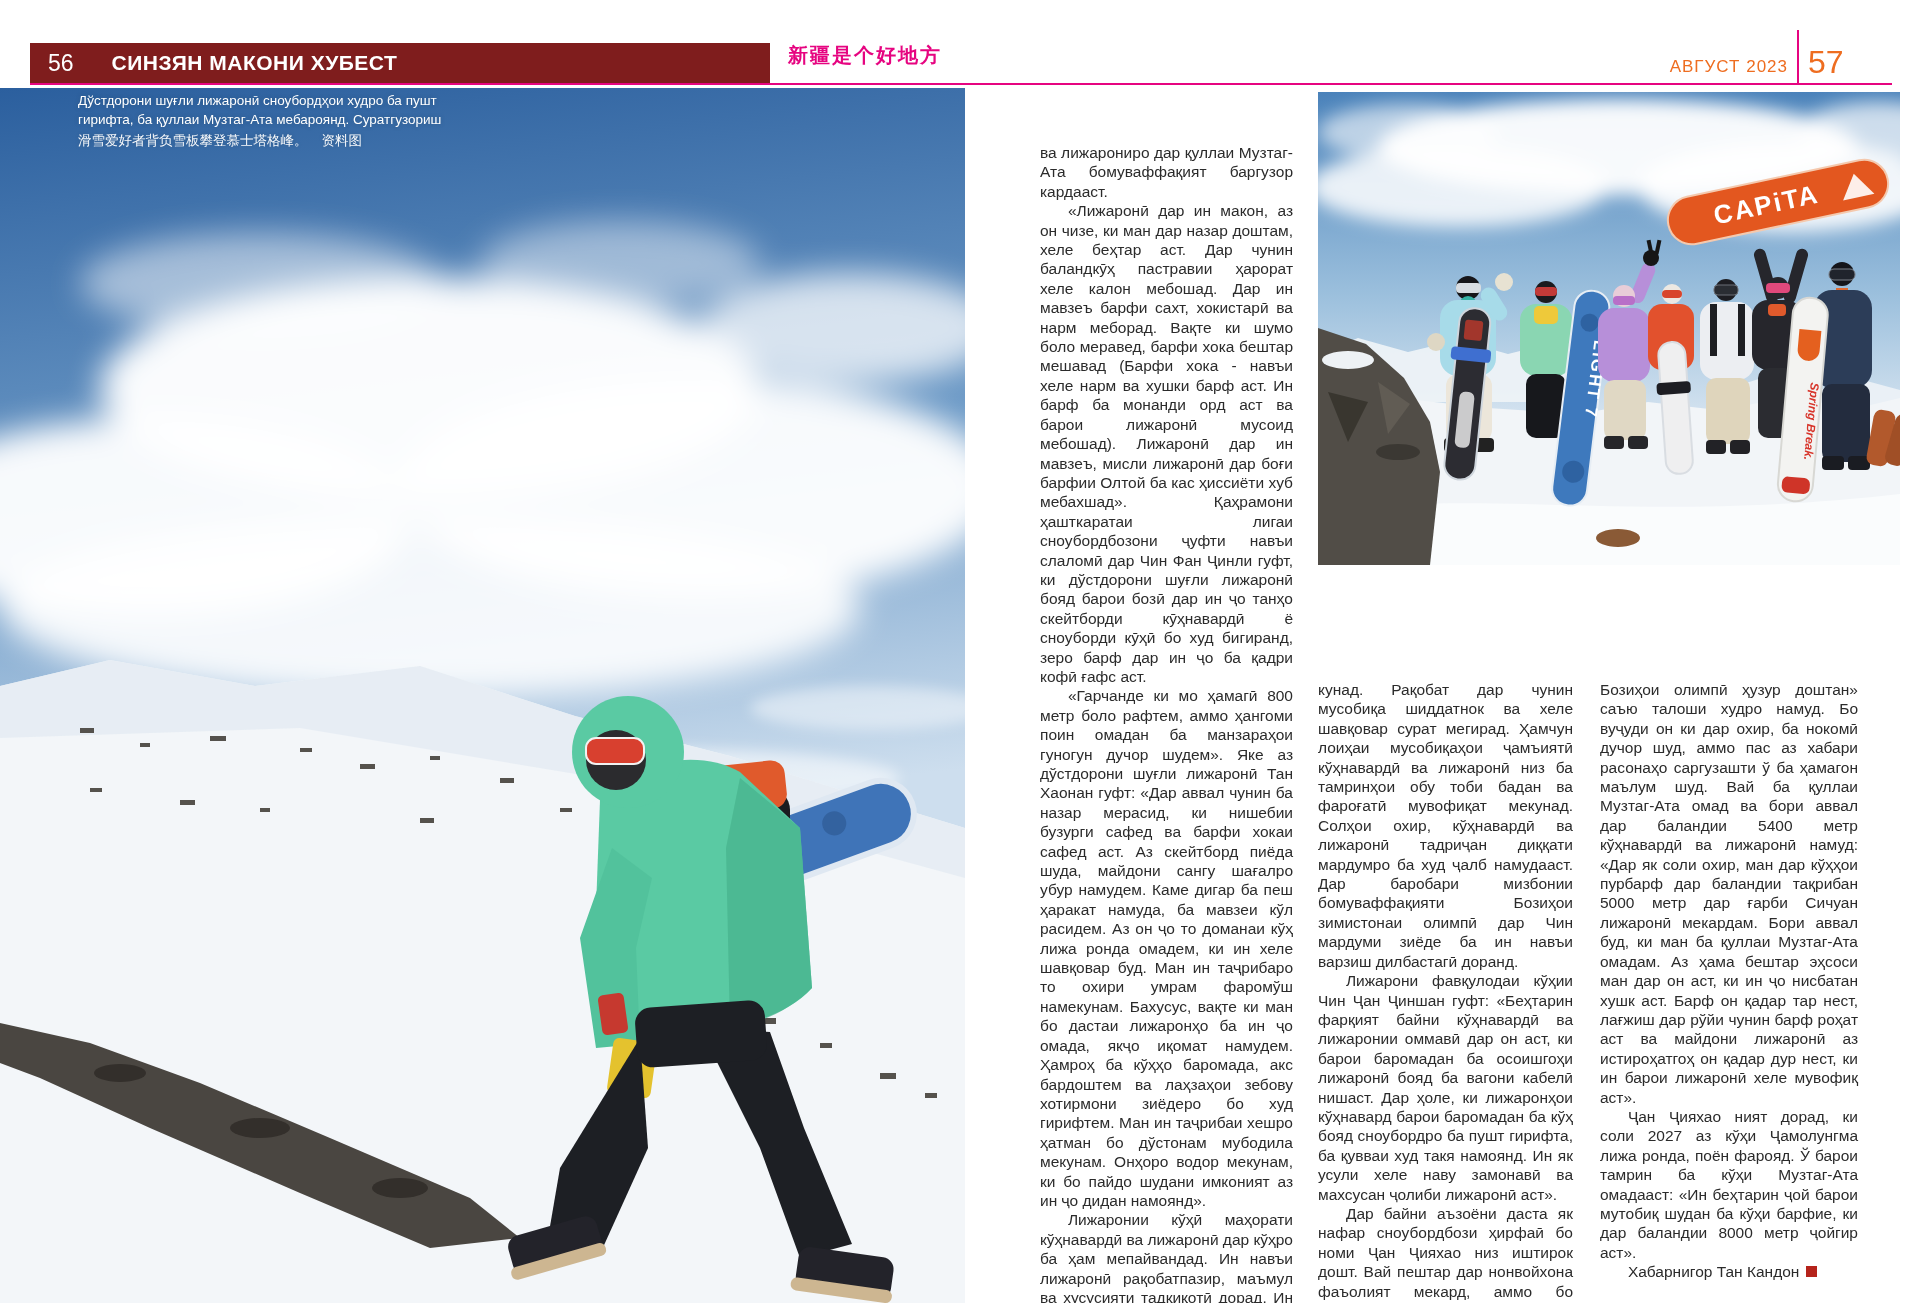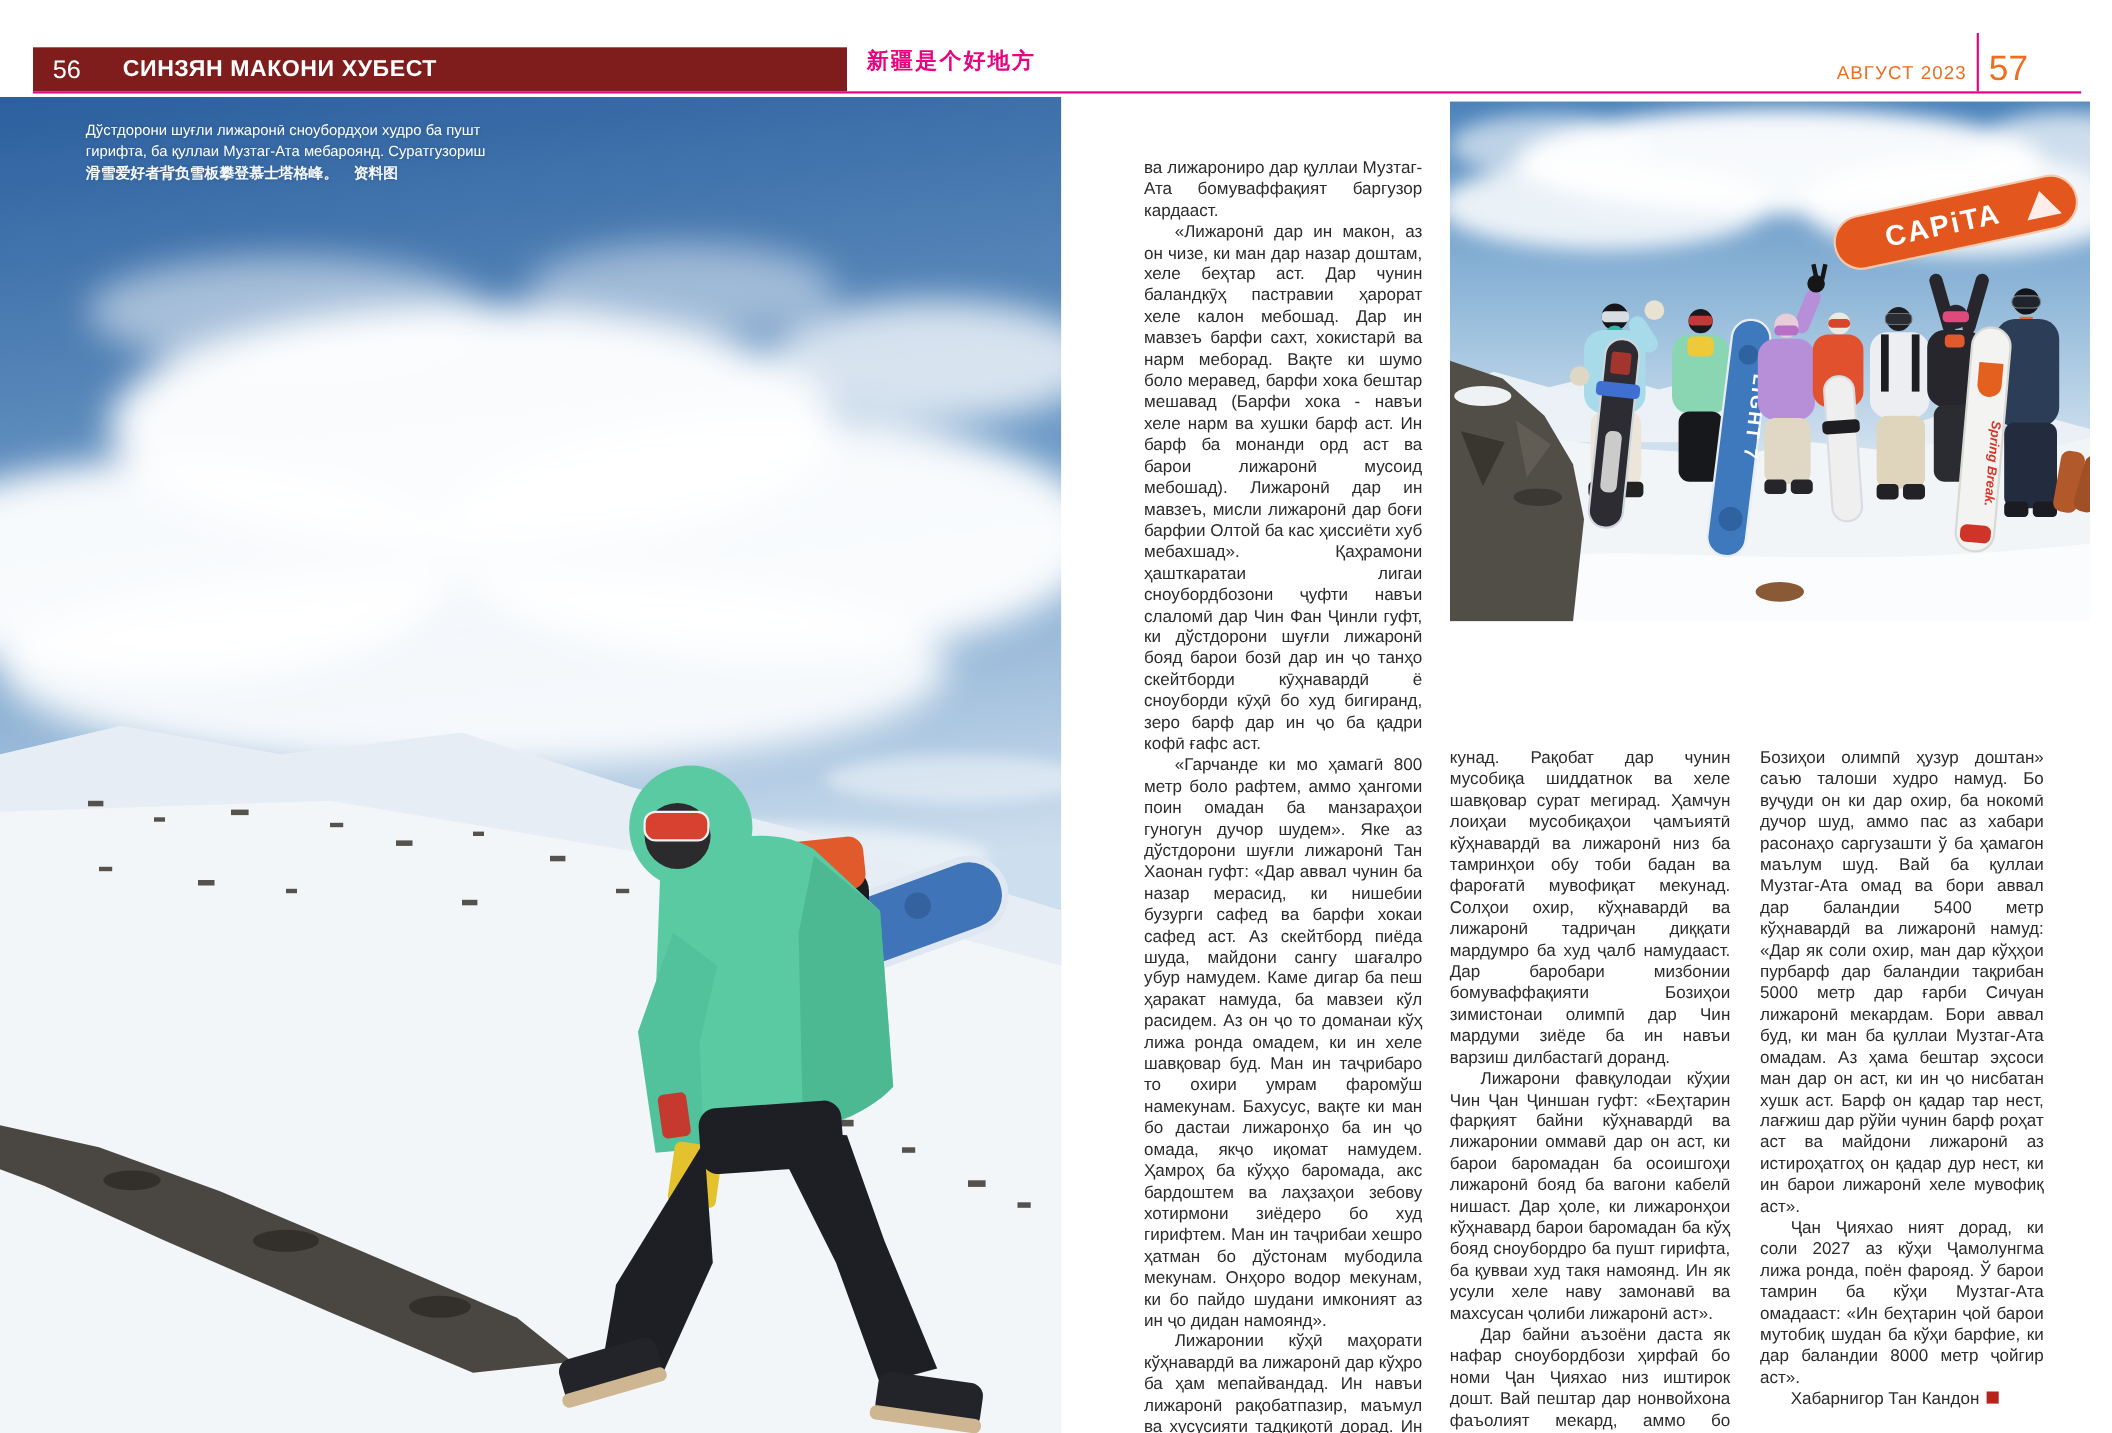--- a/index.html
+++ b/index.html
@@ -14,23 +14,23 @@
           letter-spacing:2px;font-family:Liberation Mono, monospace;}
   .hrule{position:absolute;left:30px;top:83px;width:1862px;height:2px;background:#e60480;}
   .vrule{position:absolute;left:1797px;top:30px;width:2px;height:53px;background:#e60480;}
   .issue{position:absolute;left:1540px;top:57px;width:248px;text-align:right;font-size:17px;
          color:#ee6d20;letter-spacing:1px;}
   .pnum-r{position:absolute;left:1808px;top:44px;font-size:32px;color:#ee6d20;}
   
   .photoL{position:absolute;left:0;top:88px;width:965px;height:1215px;overflow:hidden;}
   .photoR{position:absolute;left:1318px;top:92px;width:582px;height:473px;overflow:hidden;}
   .photoL svg,.photoR svg{display:block;}
-  .capL{position:absolute;left:78px;top:22px;width:370px;color:#fff;font-size:13.5px;line-height:18.5px;
+  .capL{position:absolute;left:78px;top:4px;width:370px;color:#fff;font-size:13.5px;line-height:18.5px;
         text-shadow:0 0 4px rgba(40,70,100,.45);}
-  .capL .cn{font-family:"DejaVu Serif",serif;margin-top:2px;opacity:.96;font-weight:bold;}
+  .capL .cn{font-family:"DejaVu Serif",serif;margin-top:2px;opacity:.96;}
   .capL .cn .credit{margin-left:14px;}
   
   .capR{position:absolute;left:1318px;top:582px;width:582px;font-size:13.5px;line-height:18px;color:#404040;}
   .capR .cn{display:flex;justify-content:space-between;font-family:"DejaVu Serif",serif;
             color:#595959;font-size:13px;margin-top:4px;}
   
   .col{position:absolute;top:680px;font-size:15.5px;line-height:19.4px;text-align:justify;color:#2b2b2b;}
   .colMid{position:absolute;left:1040px;top:143px;width:253px;font-size:15.5px;line-height:19.4px;
           text-align:justify;color:#2b2b2b;}
   .colA{left:1318px;width:255px;}

